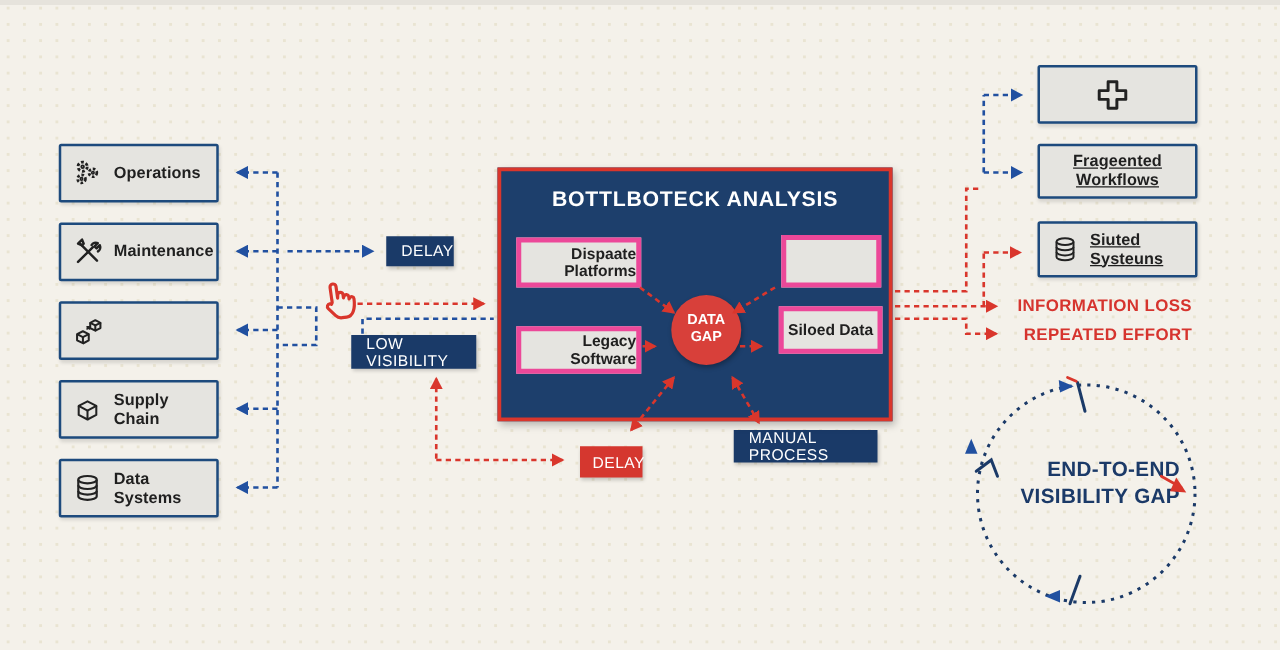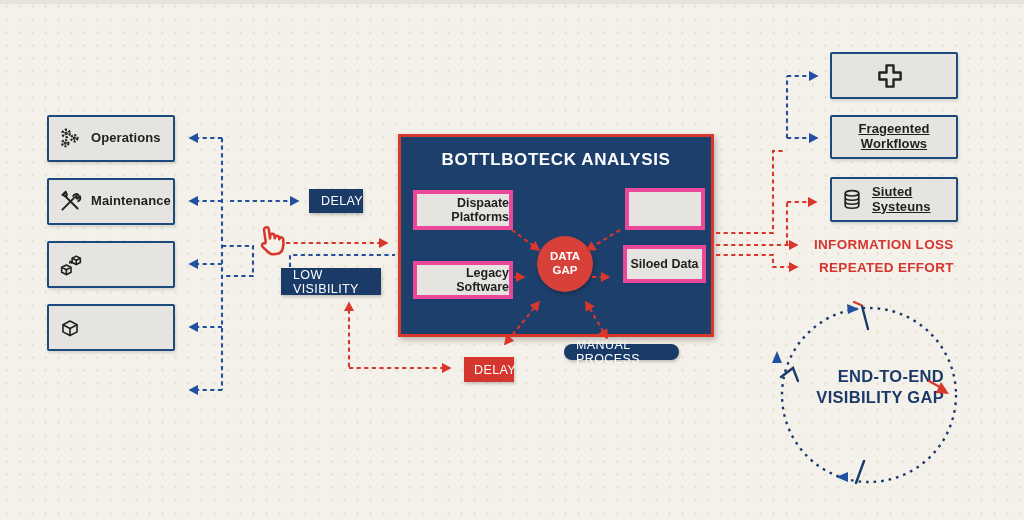--- a/index.html
+++ b/index.html
@@ -126,33 +126,45 @@
   </div>
 
   <div class="node lbox" style="top:304px">
     <span class="nicon">
       <svg width="26" height="26" viewBox="0 0 24 24" class="icn" stroke-width="1.5" stroke-linejoin="round">
         <path d="M5.5 9 l6.5 -3.4 6.5 3.4 -6.5 3.4 z"></path>
         <path d="M5.5 9 v6.6 l6.5 3.4 v-6.6"></path>
         <path d="M18.5 9 v6.6 l-6.5 3.4"></path>
       </svg>
     </span>
-  </div>
-
+    <span class="nlabel">Supply Chain</span>
+  </div>
+
+  <div class="node lbox" style="top:367px">
+    <span class="nicon">
+      <svg width="26" height="26" viewBox="0 0 24 24" class="icn" stroke-width="1.6">
+        <ellipse cx="12" cy="5.3" rx="6.8" ry="2.7"></ellipse>
+        <path d="M5.2 5.3 v12.2 c0 1.5 3 2.7 6.8 2.7 s6.8 -1.2 6.8 -2.7 v-12.2"></path>
+        <path d="M5.2 9.5 c0 1.5 3 2.7 6.8 2.7 s6.8 -1.2 6.8 -2.7"></path>
+        <path d="M5.2 13.6 c0 1.5 3 2.7 6.8 2.7 s6.8 -1.2 6.8 -2.7"></path>
+      </svg>
+    </span>
+    <span class="nlabel">Data Systems</span>
+  </div>
 
   <div class="badge navy" style="left:309px;top:189px;width:54px;height:24px;">
     <span>DELAY</span>
   </div>
   <div class="badge navy" style="left:281px;top:268px;width:100px;height:27px;">
     <span>LOW VISIBILITY</span>
   </div>
   <div class="badge red" style="left:464px;top:357px;width:50px;height:25px;">
     <span>DELAY</span>
   </div>
-  <div class="badge navy" style="left:564px;top:344px;width:115px;height:16px;border-radius:12px;">
+  <div class="badge navy" style="left:587px;top:344px;width:115px;height:26px;">
     <span>MANUAL PROCESS</span>
   </div>
 
   <div class="centerbox">
     <div class="title">BOTTLBOTECK ANALYSIS</div>
     <div class="inner" style="left:12px;top:53px;width:100px;height:40px;">Dispaate Platforms</div>
     <div class="inner" style="left:224px;top:51px;width:80px;height:42px;"></div>
     <div class="inner" style="left:12px;top:124px;width:100px;height:38px;">Legacy Software</div>
     <div class="inner" style="left:222px;top:108px;width:83px;height:38px;">Siloed Data</div>
     <div class="gapcircle">DATA GAP</div>

